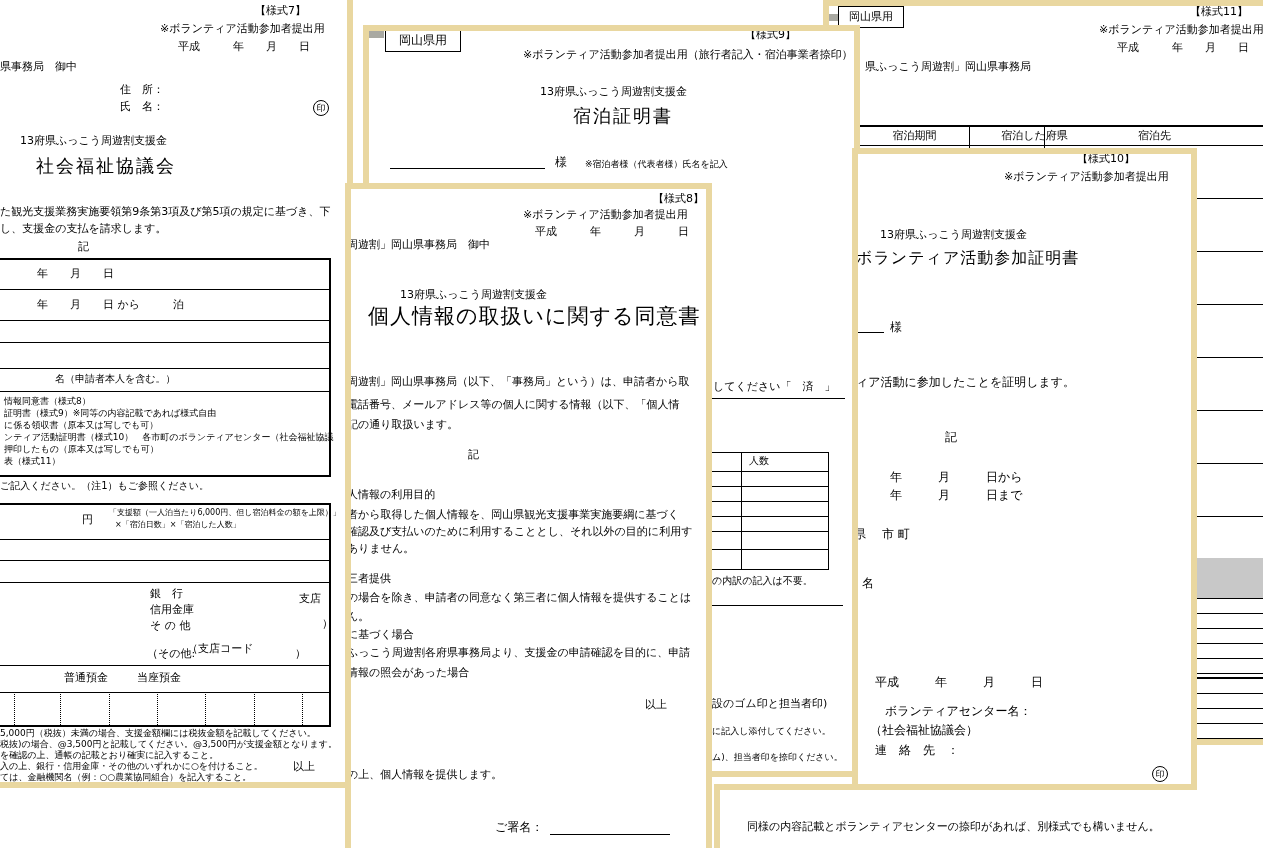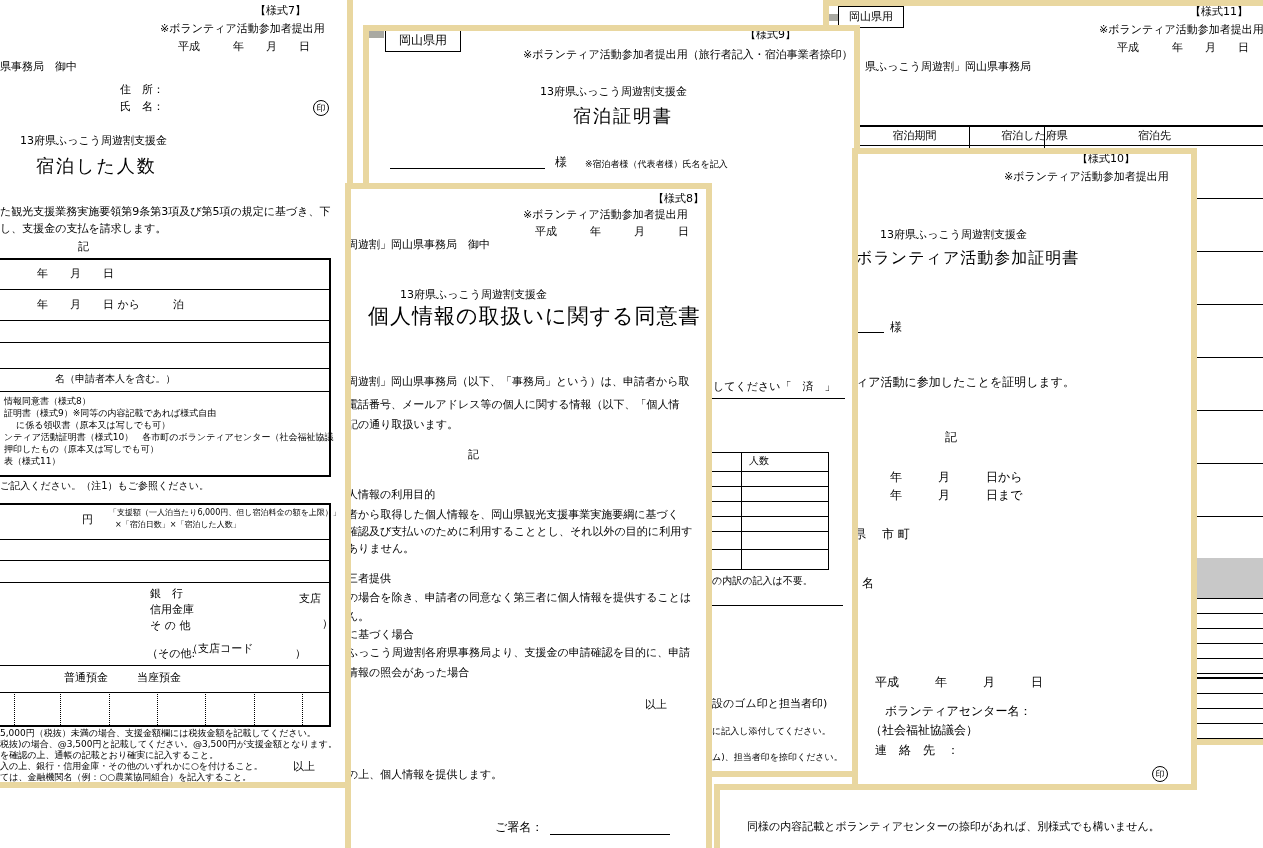--- a/index.html
+++ b/index.html
@@ -139,37 +139,37 @@
 
   <div class="pg" style="left:0;top:0;width:353px;height:829px;z-index:5;">
     <div class="t" style="left:255px;top:4px;font-size:11px;">【様式7】</div>
     <div class="t" style="left:160px;top:22px;font-size:11px;">※ボランティア活動参加者提出用</div>
     <div class="t" style="left:178px;top:40px;font-size:11px;">平成　　　年　　月　　日</div>
     <div class="t" style="left:0;top:60px;font-size:11px;">県事務局　御中</div>
     <div class="t" style="left:120px;top:83px;font-size:11px;">住　所：</div>
     <div class="t" style="left:120px;top:100px;font-size:11px;">氏　名：</div>
     <div class="seal" style="left:313px;top:100px;"><span>印</span></div>
     <div class="t" style="left:20px;top:134px;font-size:11px;">13府県ふっこう周遊割支援金</div>
-    <div class="t" style="left:36px;top:155px;font-size:18px;letter-spacing:2px;">宿泊した人数</div>
+    <div class="t" style="left:36px;top:155px;font-size:18px;letter-spacing:2px;">社会福祉協議会</div>
     <div class="t" style="left:0;top:205px;font-size:11px;">た観光支援業務実施要領第9条第3項及び第5項の規定に基づき、下</div>
     <div class="t" style="left:0;top:222px;font-size:11px;">し、支援金の支払を請求します。</div>
     <div class="t" style="left:78px;top:240px;font-size:11px;">記</div>
 
     <div class="box" style="left:-10px;top:258px;width:337px;height:215px;">
       <div class="hl" style="top:29px;"></div>
       <div class="hl" style="top:60px;"></div>
       <div class="hl" style="top:82px;"></div>
       <div class="hl" style="top:108px;"></div>
       <div class="hl" style="top:131px;"></div>
       <div class="t" style="left:45px;top:7px;font-size:11px;">年　　月　　日</div>
       <div class="t" style="left:45px;top:38px;font-size:11px;">年　　月　　日 から　　　泊</div>
       <div class="t" style="left:63px;top:113px;font-size:10px;">名（申請者本人を含む。）</div>
       <div class="t" style="left:12px;top:136px;font-size:9px;">情報同意書（様式8）</div>
       <div class="t" style="left:12px;top:148px;font-size:9px;">証明書（様式9）※同等の内容記載であれば様式自由</div>
-      <div class="t" style="left:12px;top:160px;font-size:9px;margin-left:12px;">に係る領収書（原本又は写しでも可）</div>
+      <div class="t" style="left:12px;top:160px;font-size:9px;">に係る領収書（原本又は写しでも可）</div>
       <div class="t" style="left:12px;top:172px;font-size:9px;">ンティア活動証明書（様式10）　各市町のボランティアセンター（社会福祉協議</div>
       <div class="t" style="left:12px;top:184px;font-size:9px;">押印したもの（原本又は写しでも可）</div>
       <div class="t" style="left:12px;top:196px;font-size:9px;">表（様式11）</div>
     </div>
     <div class="t" style="left:0;top:480px;font-size:10px;">ご記入ください。（注1）もご参照ください。</div>
 
     <div class="box" style="left:-10px;top:503px;width:337px;height:220px;">
       <div class="hl" style="top:34px;"></div>
       <div class="hl" style="top:55px;"></div>
       <div class="hl" style="top:77px;"></div>

